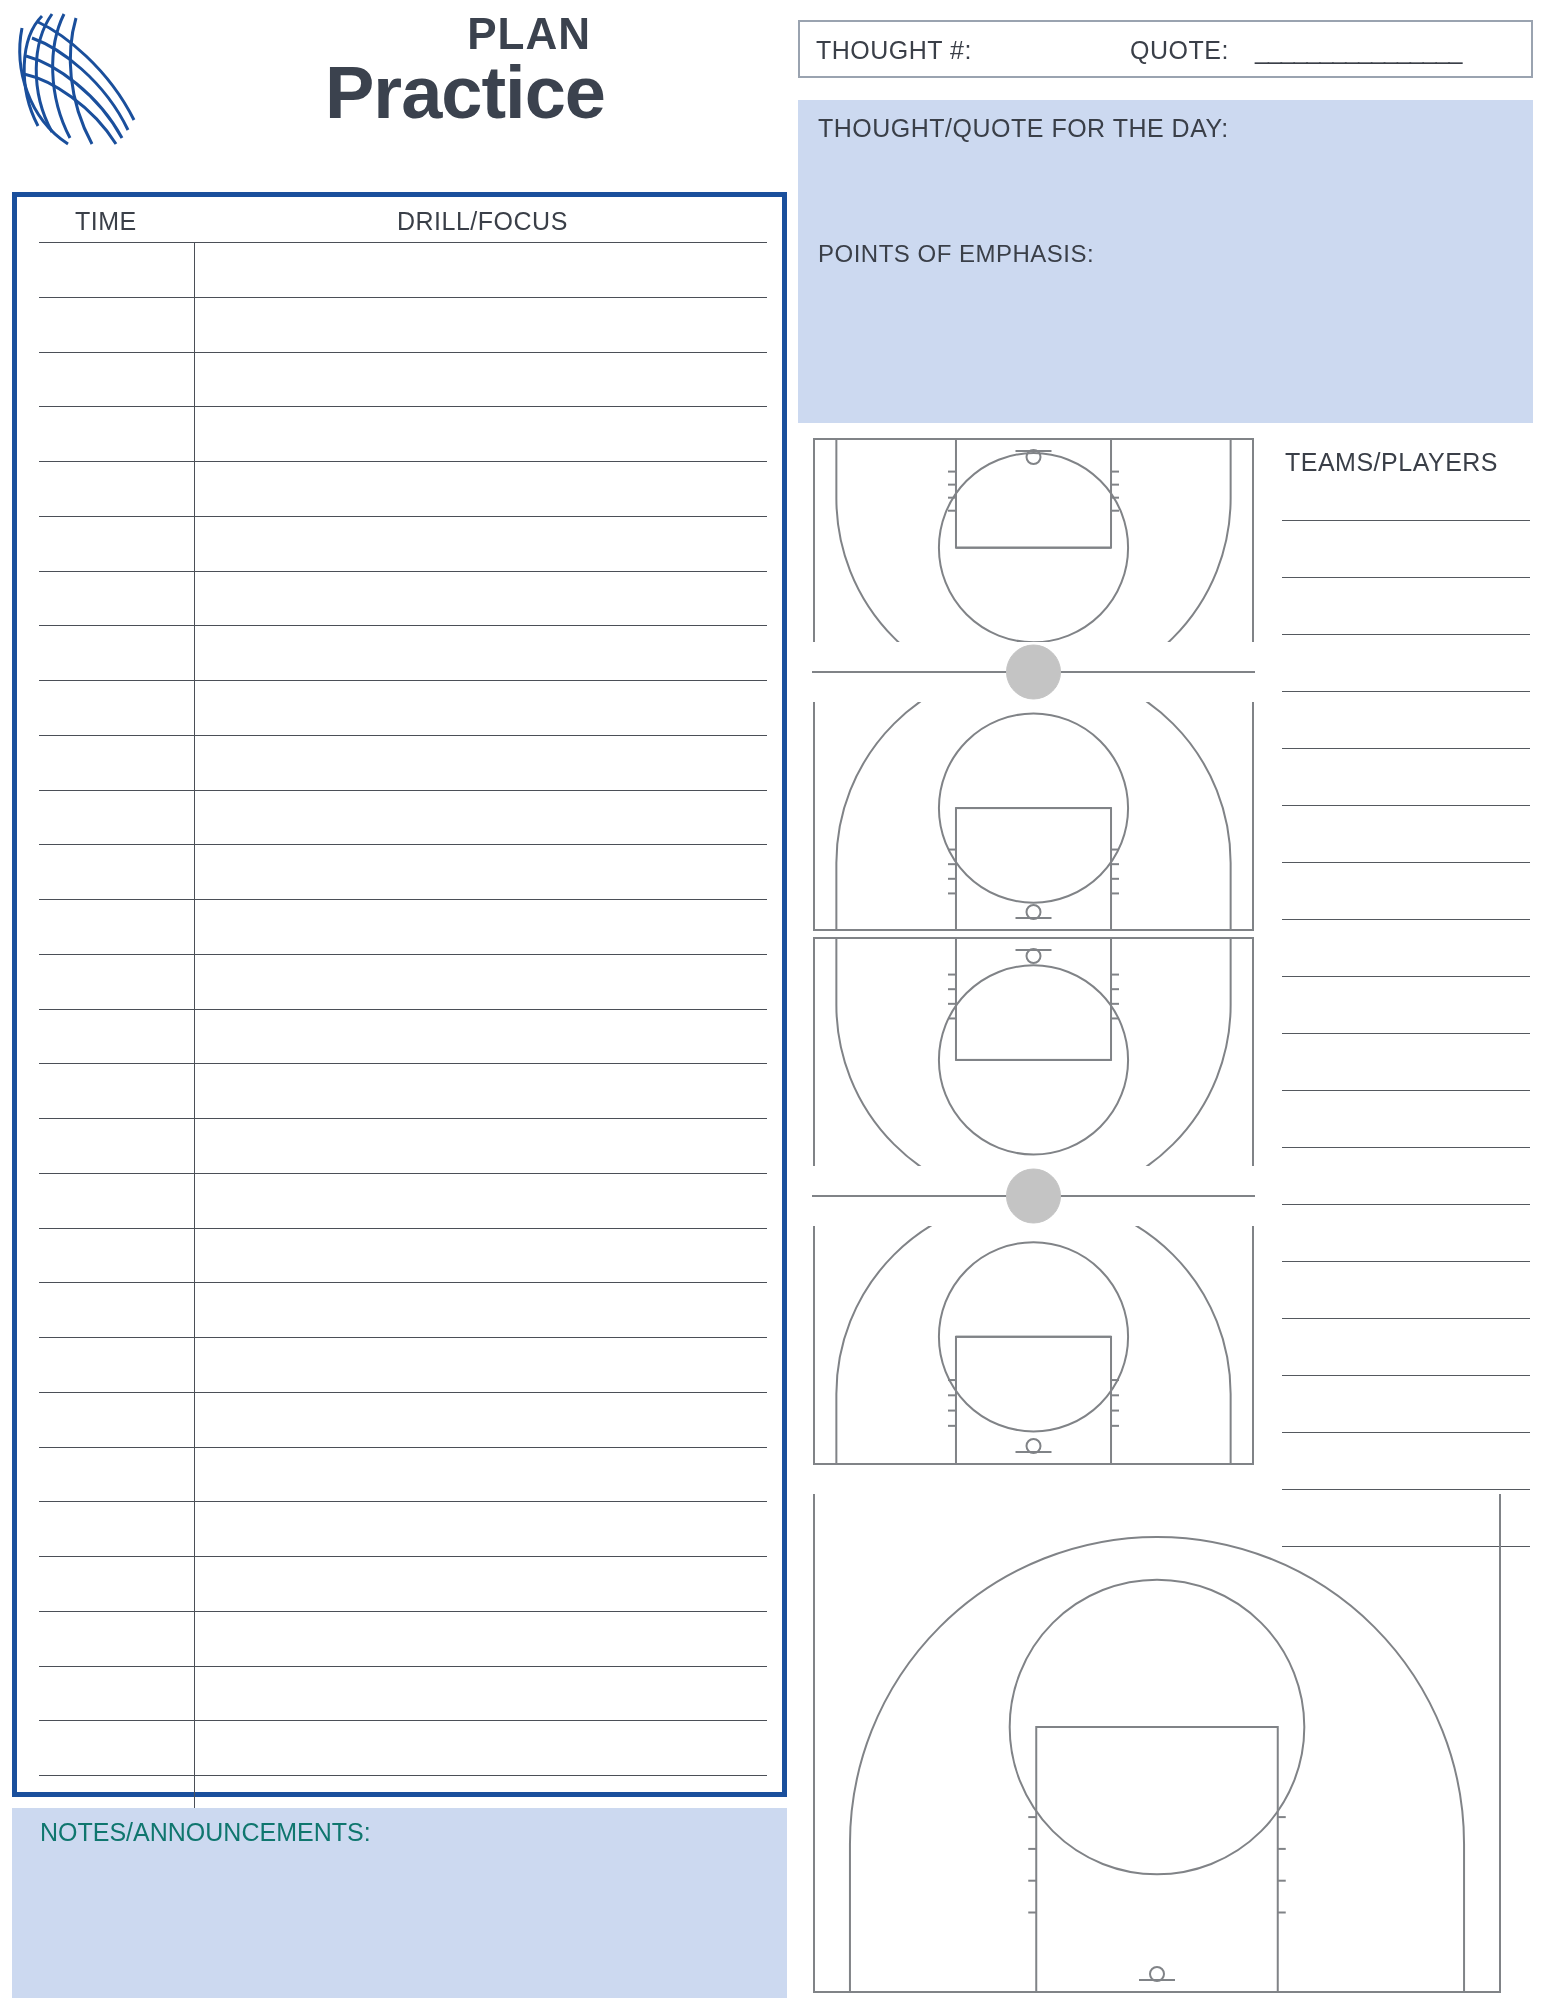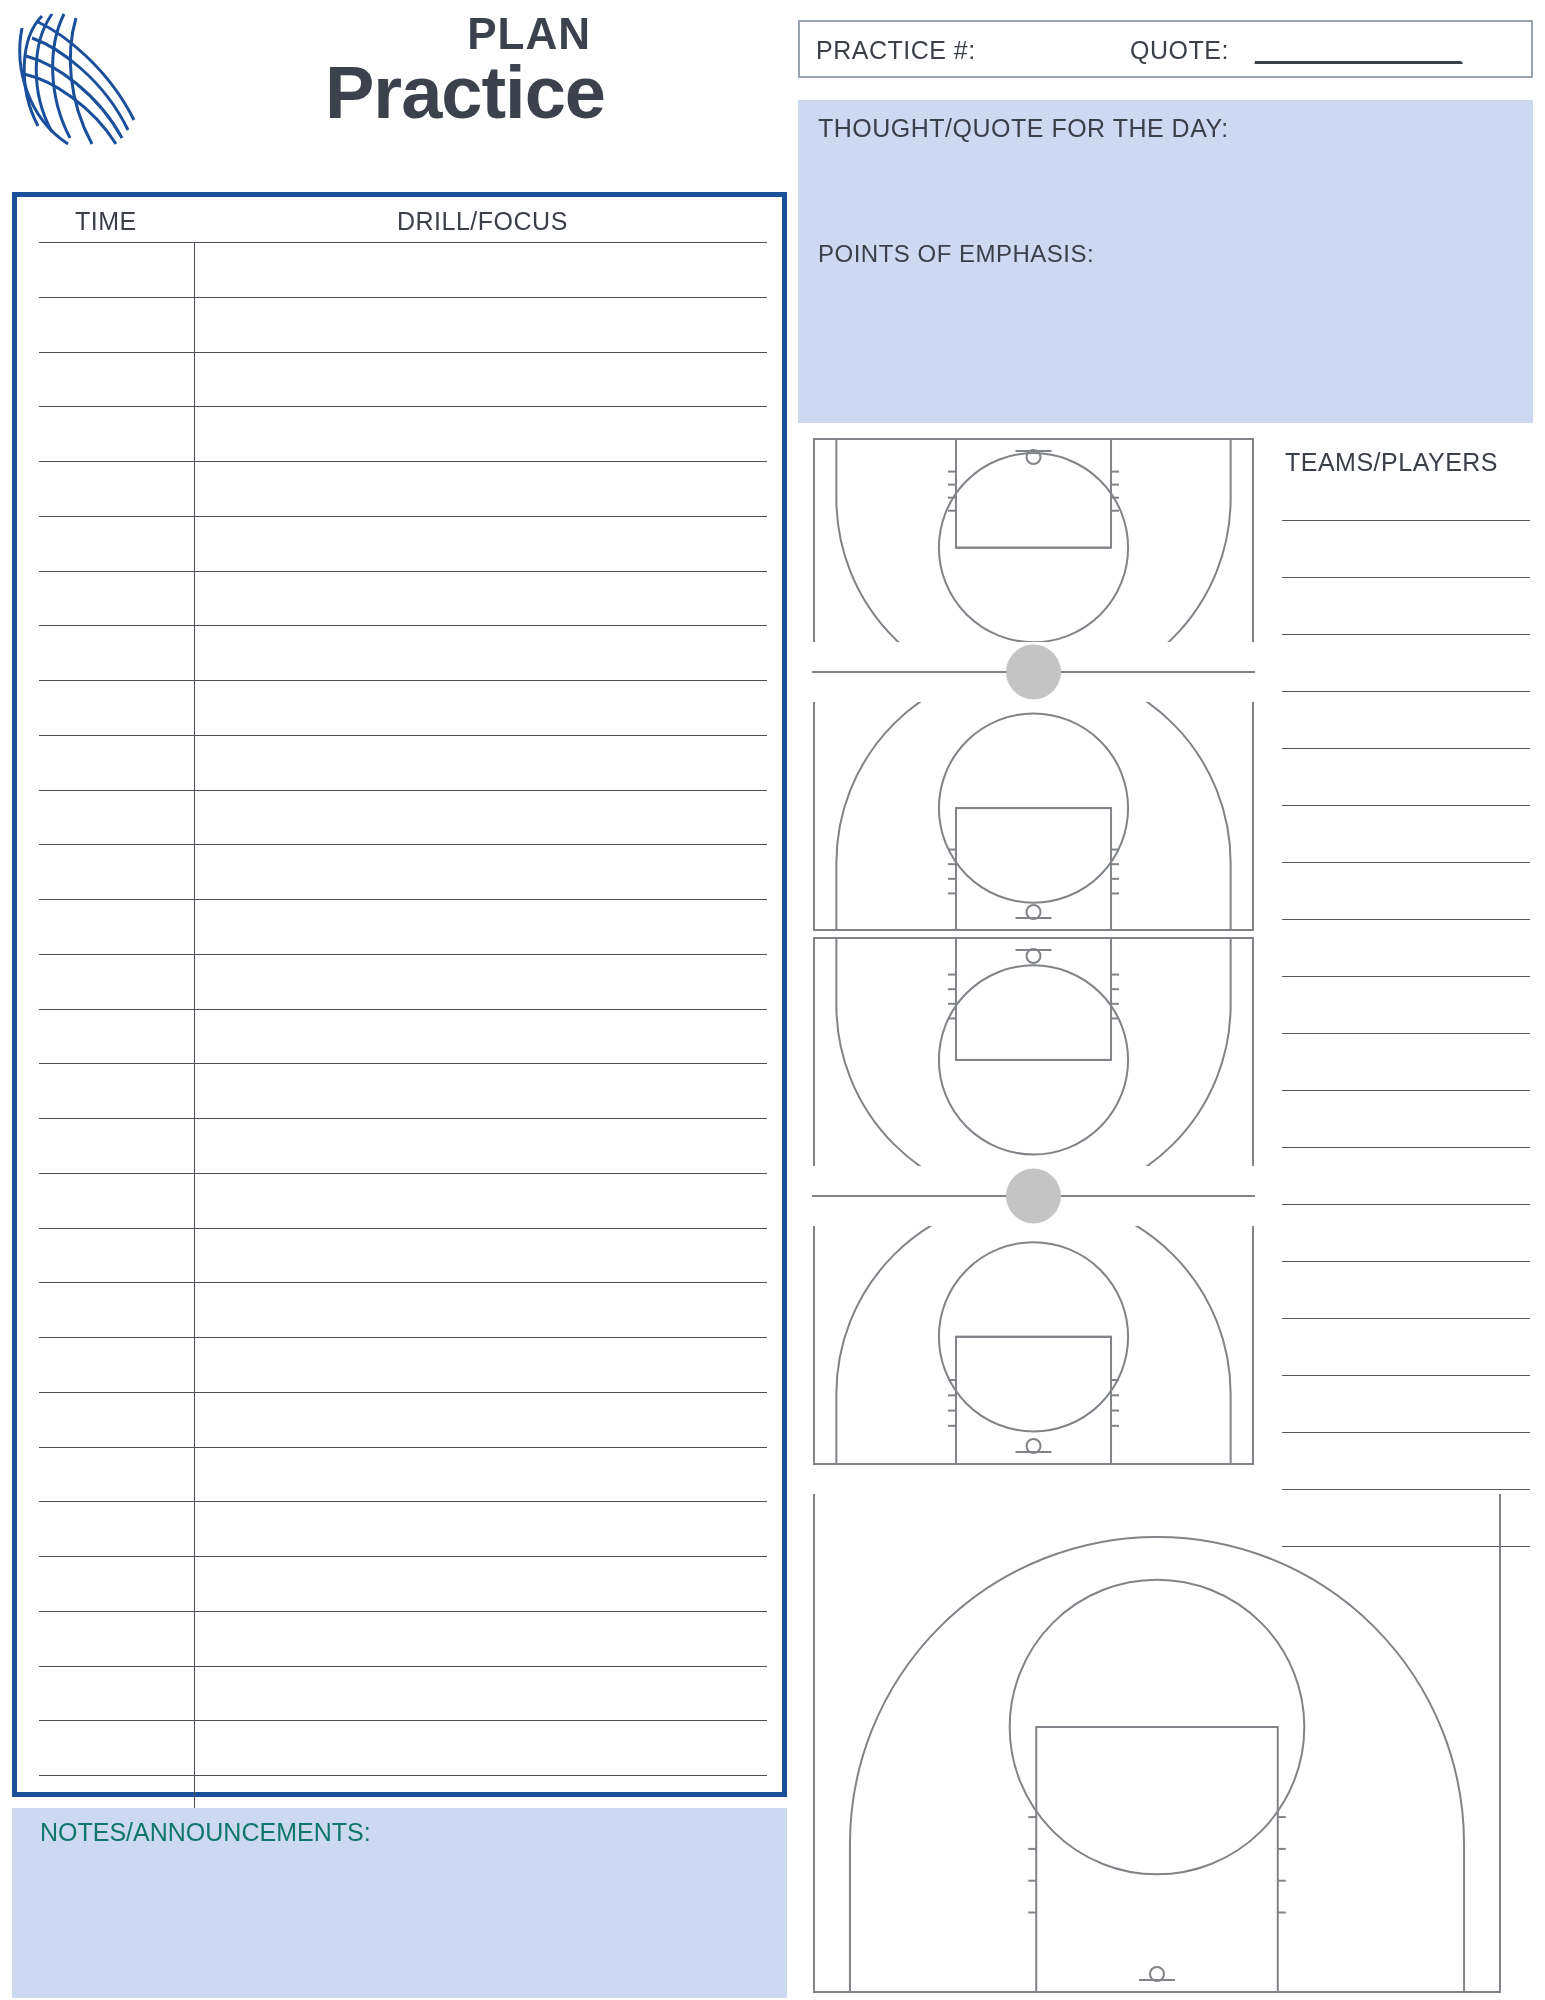--- a/index.html
+++ b/index.html
@@ -141,21 +141,20 @@
     top: 14px;
     font-size: 25px;
     letter-spacing: 0.5px;
   }
   #date-line {
     position: absolute;
     left: 455px;
     top: 14px;
     font-size: 25px;
     letter-spacing: -1px;
-    text-decoration: underline;
   }
 
   #thought-box {
     position: absolute;
     left: 798px;
     top: 100px;
     width: 735px;
     height: 323px;
     background: #ccd9f0;
   }
@@ -261,21 +260,21 @@
         <div class="hline" style="top: 1578px;"></div>
       </div>
   </div>
 </div>
 
 <div id="notes-box">
   <div id="notes-label">NOTES/ANNOUNCEMENTS:</div>
 </div>
 
 <div id="practice-meta">
-  <div id="practice-num-label">PRACTICE #:</div>
+  <div id="practice-num-label">THOUGHT #:</div>
   <div id="date-label">QUOTE:</div>
   <div id="date-line">________________</div>
 </div>
 
 <div id="thought-box">
   <div id="thought-label">THOUGHT/QUOTE  FOR THE DAY:</div>
   <div id="emphasis-label">POINTS OF EMPHASIS:</div>
 </div>
 
 <div id="teams-label">TEAMS/PLAYERS</div>

